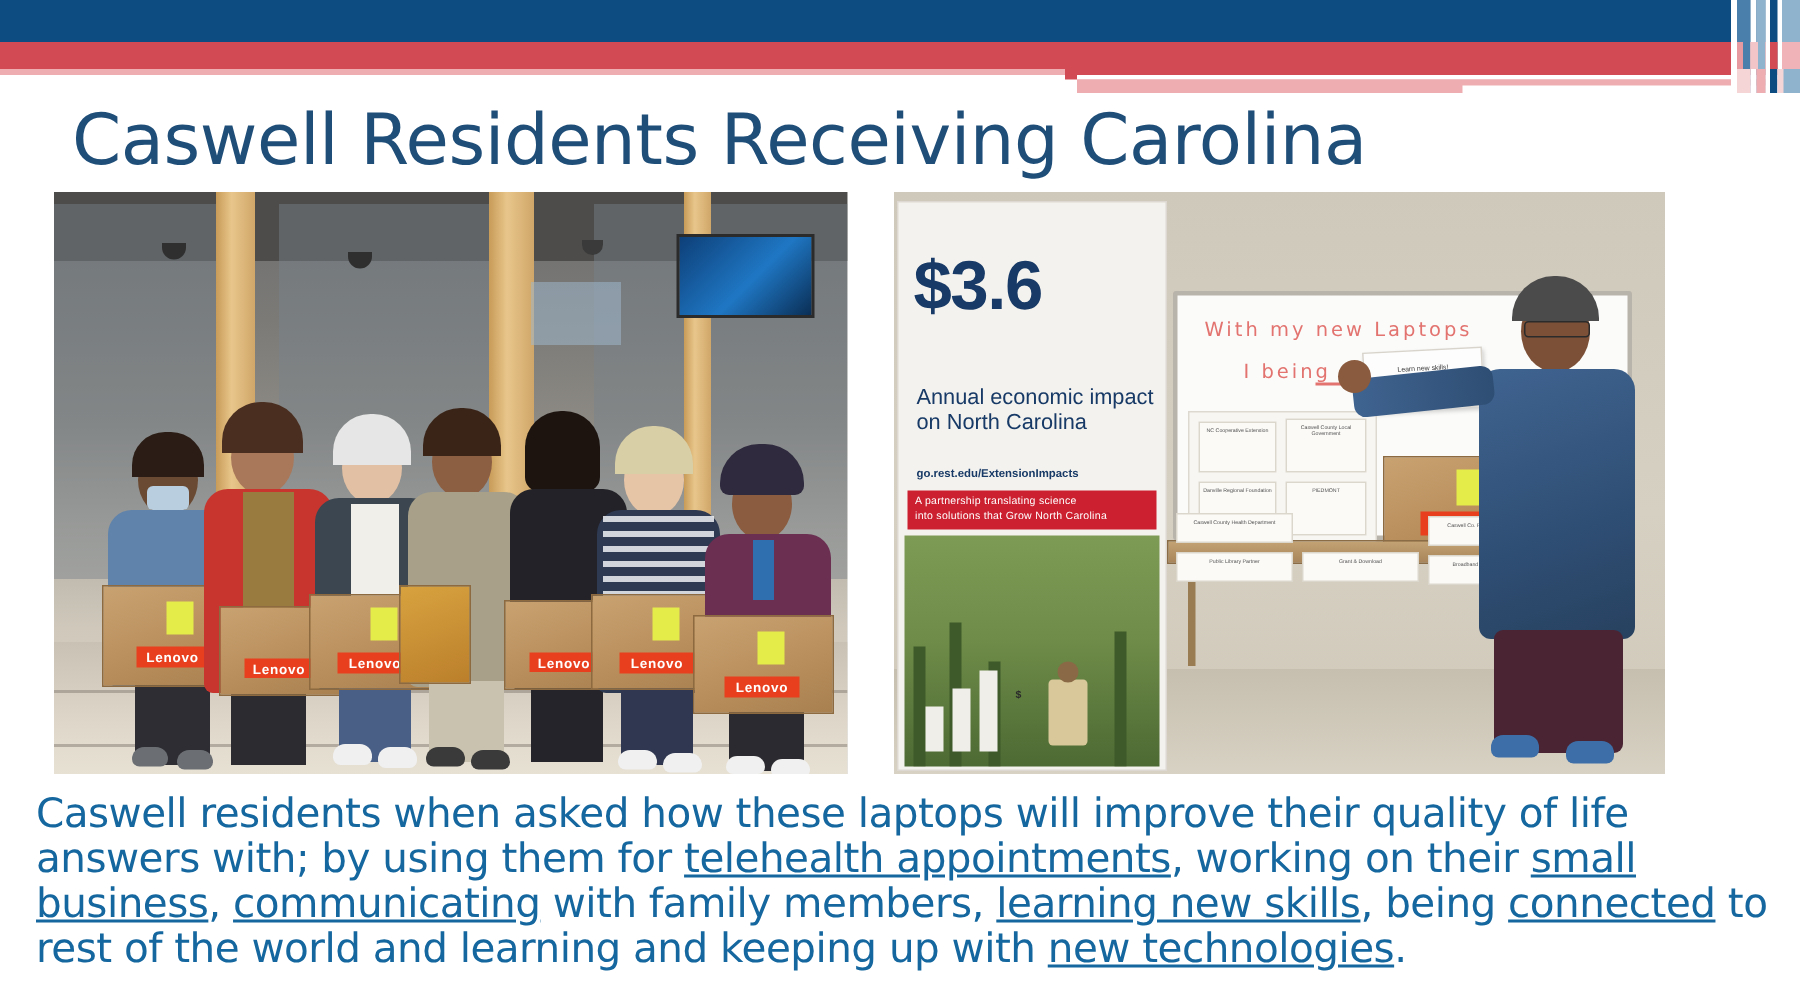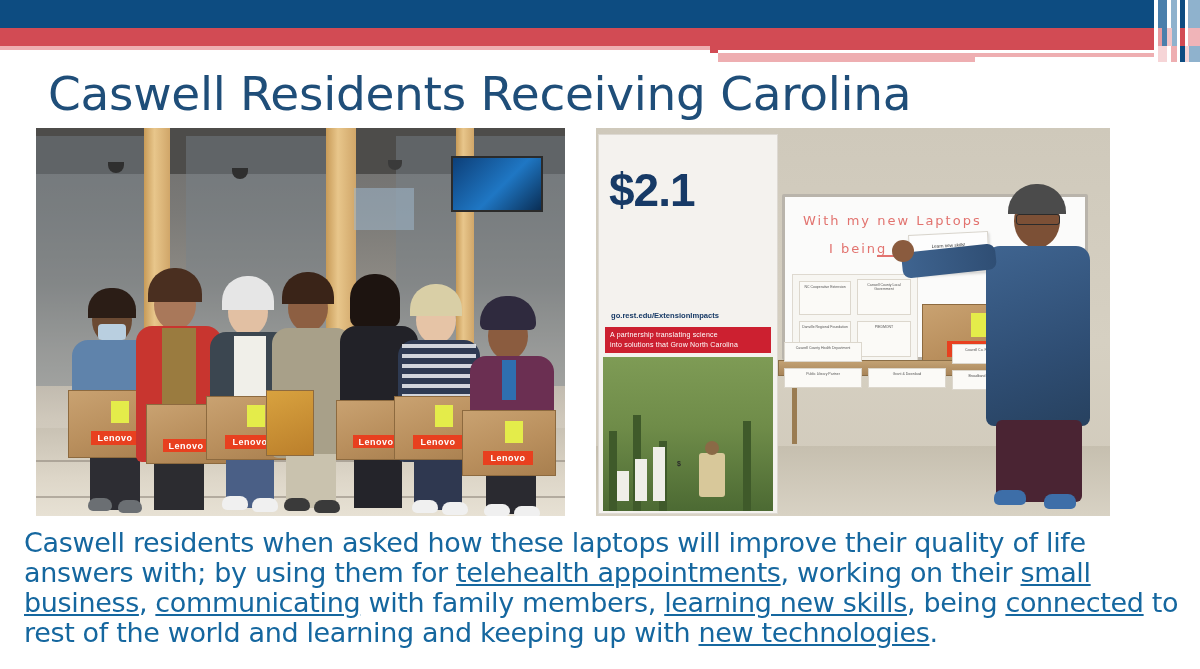--- a/index.html
+++ b/index.html
@@ -410,21 +410,22 @@
     </div>
   </div>
 </div>
 
 <div class="photo photo-right">
   <div class="ph-layer rp-bg"></div>
   <div class="ph-layer rp-floor"></div>
 
   <div class="banner">
 
-    <div class="banner-amount">$2.1</div>
+    <div class="banner-amount">$3.6</div>
+    <div class="banner-sub">Annual economic impact on North Carolina</div>
     <div class="banner-url">go.rest.edu/ExtensionImpacts</div>
     <div class="banner-redbar">
       <div>A partnership translating science</div>
       <div>into solutions that Grow North Carolina</div>
     </div>
 
     <div class="banner-photo">
       <div class="hop-row" style="left:6px;width:8px;height:80px;"></div>
       <div class="hop-row" style="left:30px;width:8px;height:96px;"></div>
       <div class="hop-row" style="left:56px;width:8px;height:70px;"></div>

